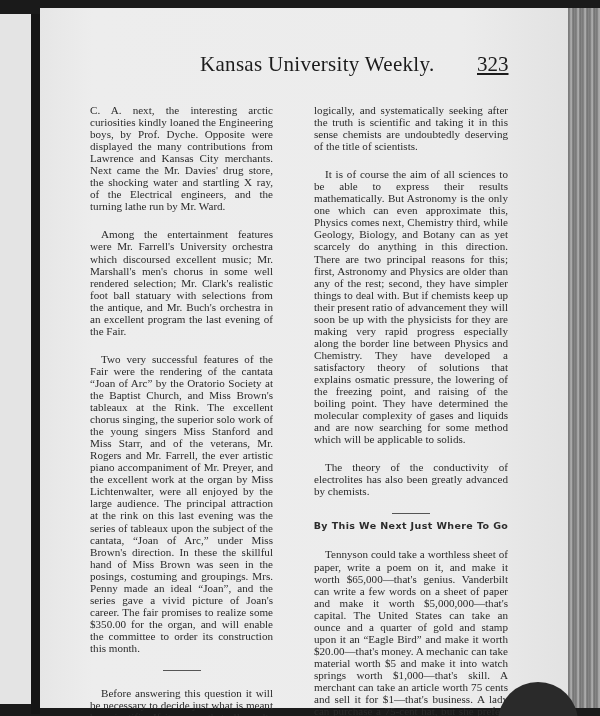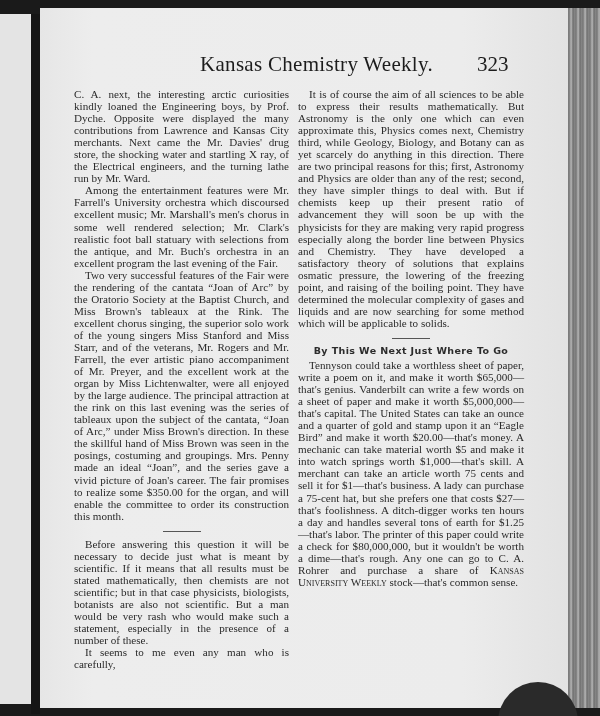--- a/index.html
+++ b/index.html
@@ -29,62 +29,64 @@
     position: absolute; left: 498px; top: 682px; width: 80px; height: 40px;
     background: #2a2a2a; border-radius: 40px 40px 0 0;
   }
   .header {
     position: absolute; left: 0; top: 44px; width: 528px; height: 30px;
   }
   .title {
     position: absolute; left: 160px; top: 0; font-size: 21px; color: #1c1c1c; letter-spacing: 0.3px;
   }
   .page-number {
-    position: absolute; left: 437px; top: 0; font-size: 21px; color: #1c1c1c;
+    position: absolute; left: 437px; top: 0; font-size: 21px; color: #1c1c1c; text-decoration: underline;
   }
   .col {
     position: absolute; top: 80px; font-size: 11.1px; line-height: 12.05px; color: #2a2a2a;
     text-align: justify;
   }
   .col-left { left: 34px; width: 215px; }
   .col-right { left: 258px; width: 226px; }
-  .col p { margin: 0; }
+  .col p { margin: 16px; }
   .indent { text-indent: 11px; }
   .rule {
     width: 38px; height: 1px; background: #555; margin: 9px auto 6px auto;
   }
   .heading {
     text-align: center; font-family: "DejaVu Sans", sans-serif; font-size: 9.5px;
     font-weight: bold; letter-spacing: 0.4px; color: #2c2c2c; margin-bottom: 2px;
   }
   .sc { font-variant: small-caps; }
 </style>
 </head>
 <body>
 
 <div class="left-page"></div>
 <div class="gutter"></div>
 <div class="edges"></div>
 
 <div class="page">
   <div class="header">
-    <span class="title">Kansas Chemistry Weekly.</span>
+    <span class="title">Kansas University Weekly.</span>
     <span class="page-number">323</span>
   </div>
 
   <div class="col col-left">
     <p>C. A. next, the interesting arctic curiosities kindly loaned the Engineering boys, by Prof. Dyche. Opposite were displayed the many contributions from Lawrence and Kansas City merchants. Next came the Mr. Davies' drug store, the shocking water and startling X ray, of the Electrical engineers, and the turning lathe run by Mr. Ward.</p>
     <p class="indent">Among the entertainment features were Mr. Farrell's University orchestra which discoursed excellent music; Mr. Marshall's men's chorus in some well rendered selection; Mr. Clark's realistic foot ball statuary with selections from the antique, and Mr. Buch's orchestra in an excellent program the last evening of the Fair.</p>
     <p class="indent">Two very successful features of the Fair were the rendering of the cantata “Joan of Arc” by the Oratorio Society at the Baptist Church, and Miss Brown's tableaux at the Rink. The excellent chorus singing, the superior solo work of the young singers Miss Stanford and Miss Starr, and of the veterans, Mr. Rogers and Mr. Farrell, the ever artistic piano accompaniment of Mr. Preyer, and the excellent work at the organ by Miss Lichtenwalter, were all enjoyed by the large audience. The principal attraction at the rink on this last evening was the series of tableaux upon the subject of the cantata, “Joan of Arc,” under Miss Brown's direction. In these the skillful hand of Miss Brown was seen in the posings, costuming and groupings. Mrs. Penny made an ideal “Joan”, and the series gave a vivid picture of Joan's career. The fair promises to realize some $350.00 for the organ, and will enable the committee to order its construction this month.</p>
     <div class="rule"></div>
     <p class="indent">Before answering this question it will be necessary to decide just what is meant by scientific. If it means that all results must be stated mathematically, then chemists are not scientific; but in that case physicists, biologists, botanists are also not scientific. But a man would be very rash who would make such a statement, especially in the presence of a number of these.</p>
     <p class="indent">It seems to me even any man who is carefully,</p>
   </div>
 
   <div class="col col-right">
+    <p>logically, and systematically seeking after the truth is scientific and taking it in this sense chemists are undoubtedly deserving of the title of scientists.</p>
     <p class="indent">It is of course the aim of all sciences to be able to express their results mathematically. But Astronomy is the only one which can even approximate this, Physics comes next, Chemistry third, while Geology, Biology, and Botany can as yet scarcely do anything in this direction. There are two principal reasons for this; first, Astronomy and Physics are older than any of the rest; second, they have simpler things to deal with. But if chemists keep up their present ratio of advancement they will soon be up with the physicists for they are making very rapid progress especially along the border line between Physics and Chemistry. They have developed a satisfactory theory of solutions that explains osmatic pressure, the lowering of the freezing point, and raising of the boiling point. They have determined the molecular complexity of gases and liquids and are now searching for some method which will be applicable to solids.</p>
+    <p class="indent">The theory of the conductivity of electrolites has also been greatly advanced by chemists.</p>
     <div class="rule"></div>
     <div class="heading">By This We Next Just Where To Go</div>
     <p class="indent"><span>Tennyson could take a worthless sheet of paper, write a poem on it, and make it worth $65,000—that's genius. Vanderbilt can write a few words on a sheet of paper and make it worth $5,000,000—that's capital. The United States can take an ounce and a quarter of gold and stamp upon it an “Eagle Bird” and make it worth $20.00—that's money. A mechanic can take material worth $5 and make it into watch springs worth $1,000—that's skill. A merchant can take an article worth 75 cents and sell it for $1—that's business. A lady can purchase a 75-cent hat, but she prefers one that costs $27—that's foolishness. A ditch-digger works ten hours a day and handles several tons of earth for $1.25—that's labor. The printer of this paper could write a check for $80,000,000, but it wouldn't be worth a dime—that's rough. Any one can go to C. A. Rohrer and purchase a share of</span> <span class="sc">Kansas University Weekly</span><span> stock—that's common sense.</span></p>
   </div>
 </div>
 
 <div class="thumb"></div>
 
 </body></html>

